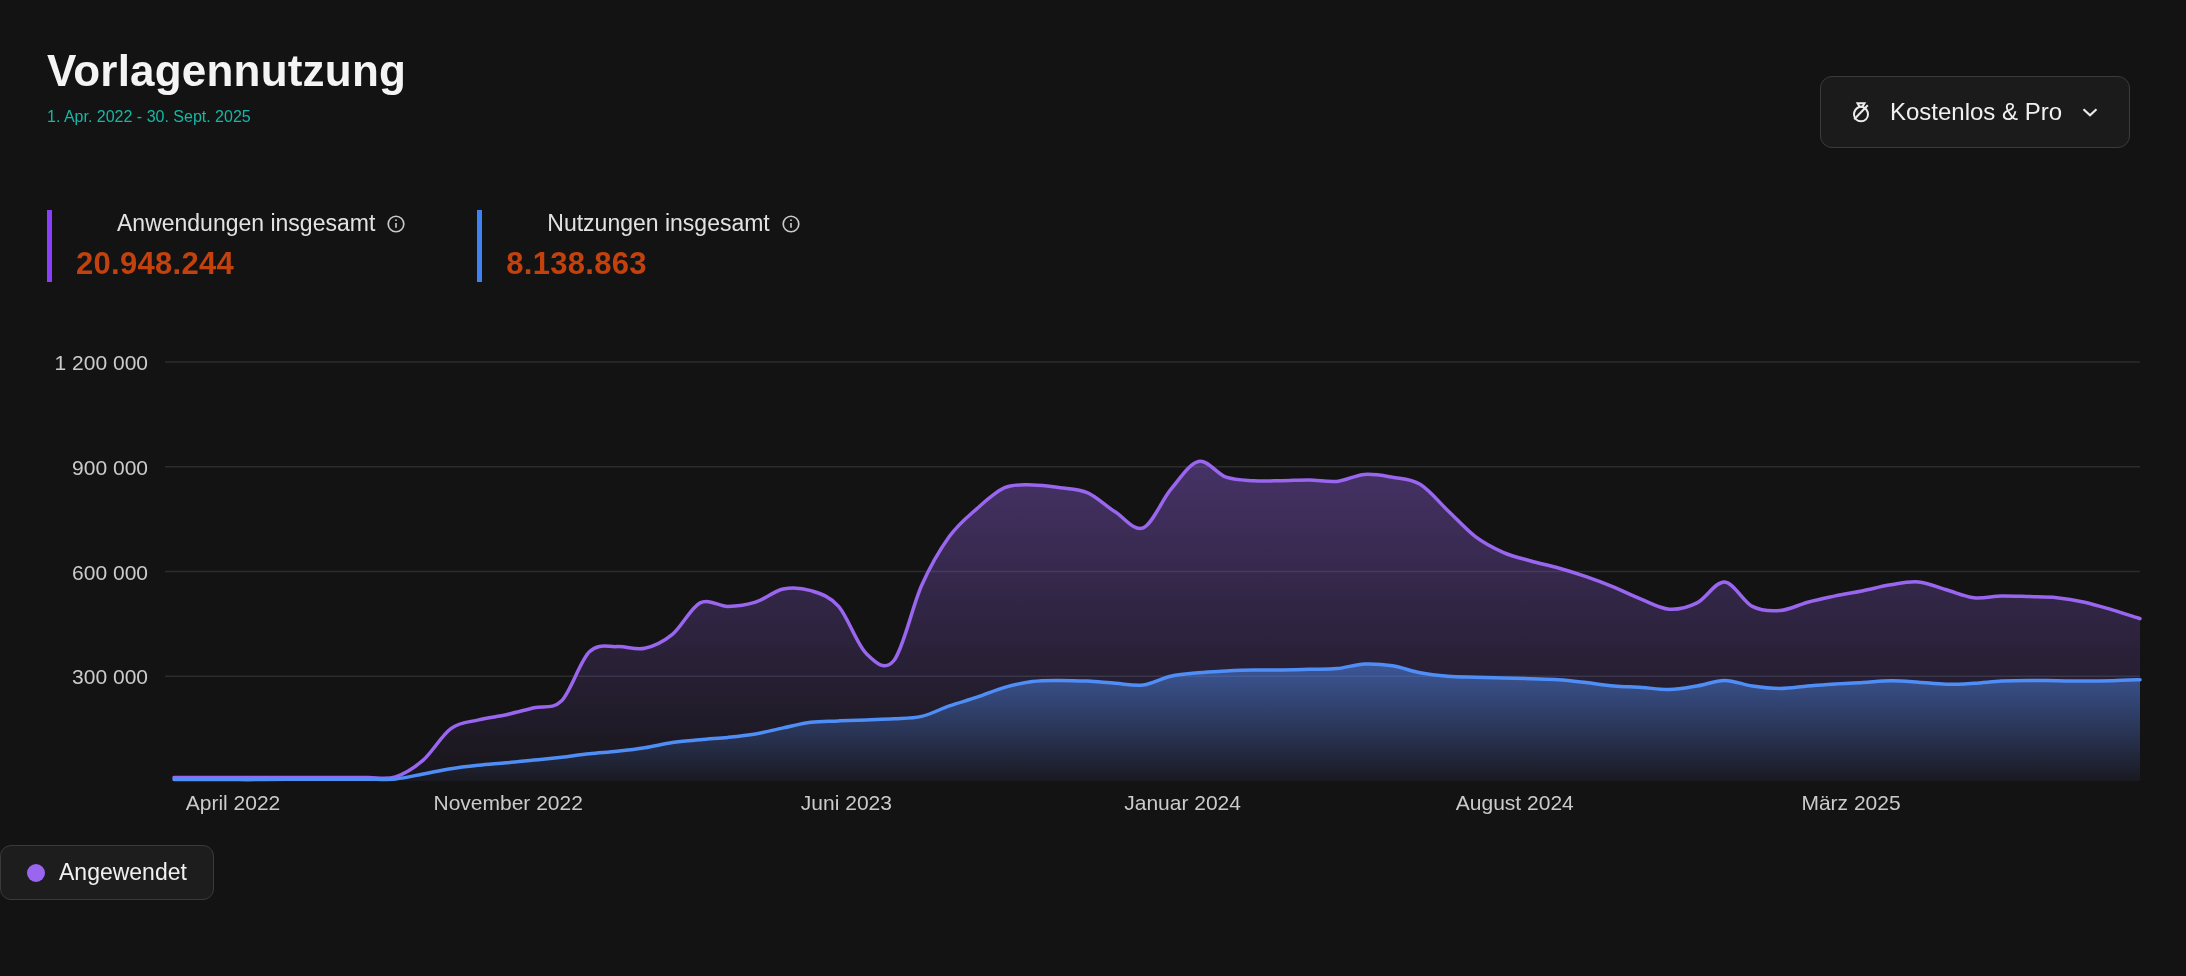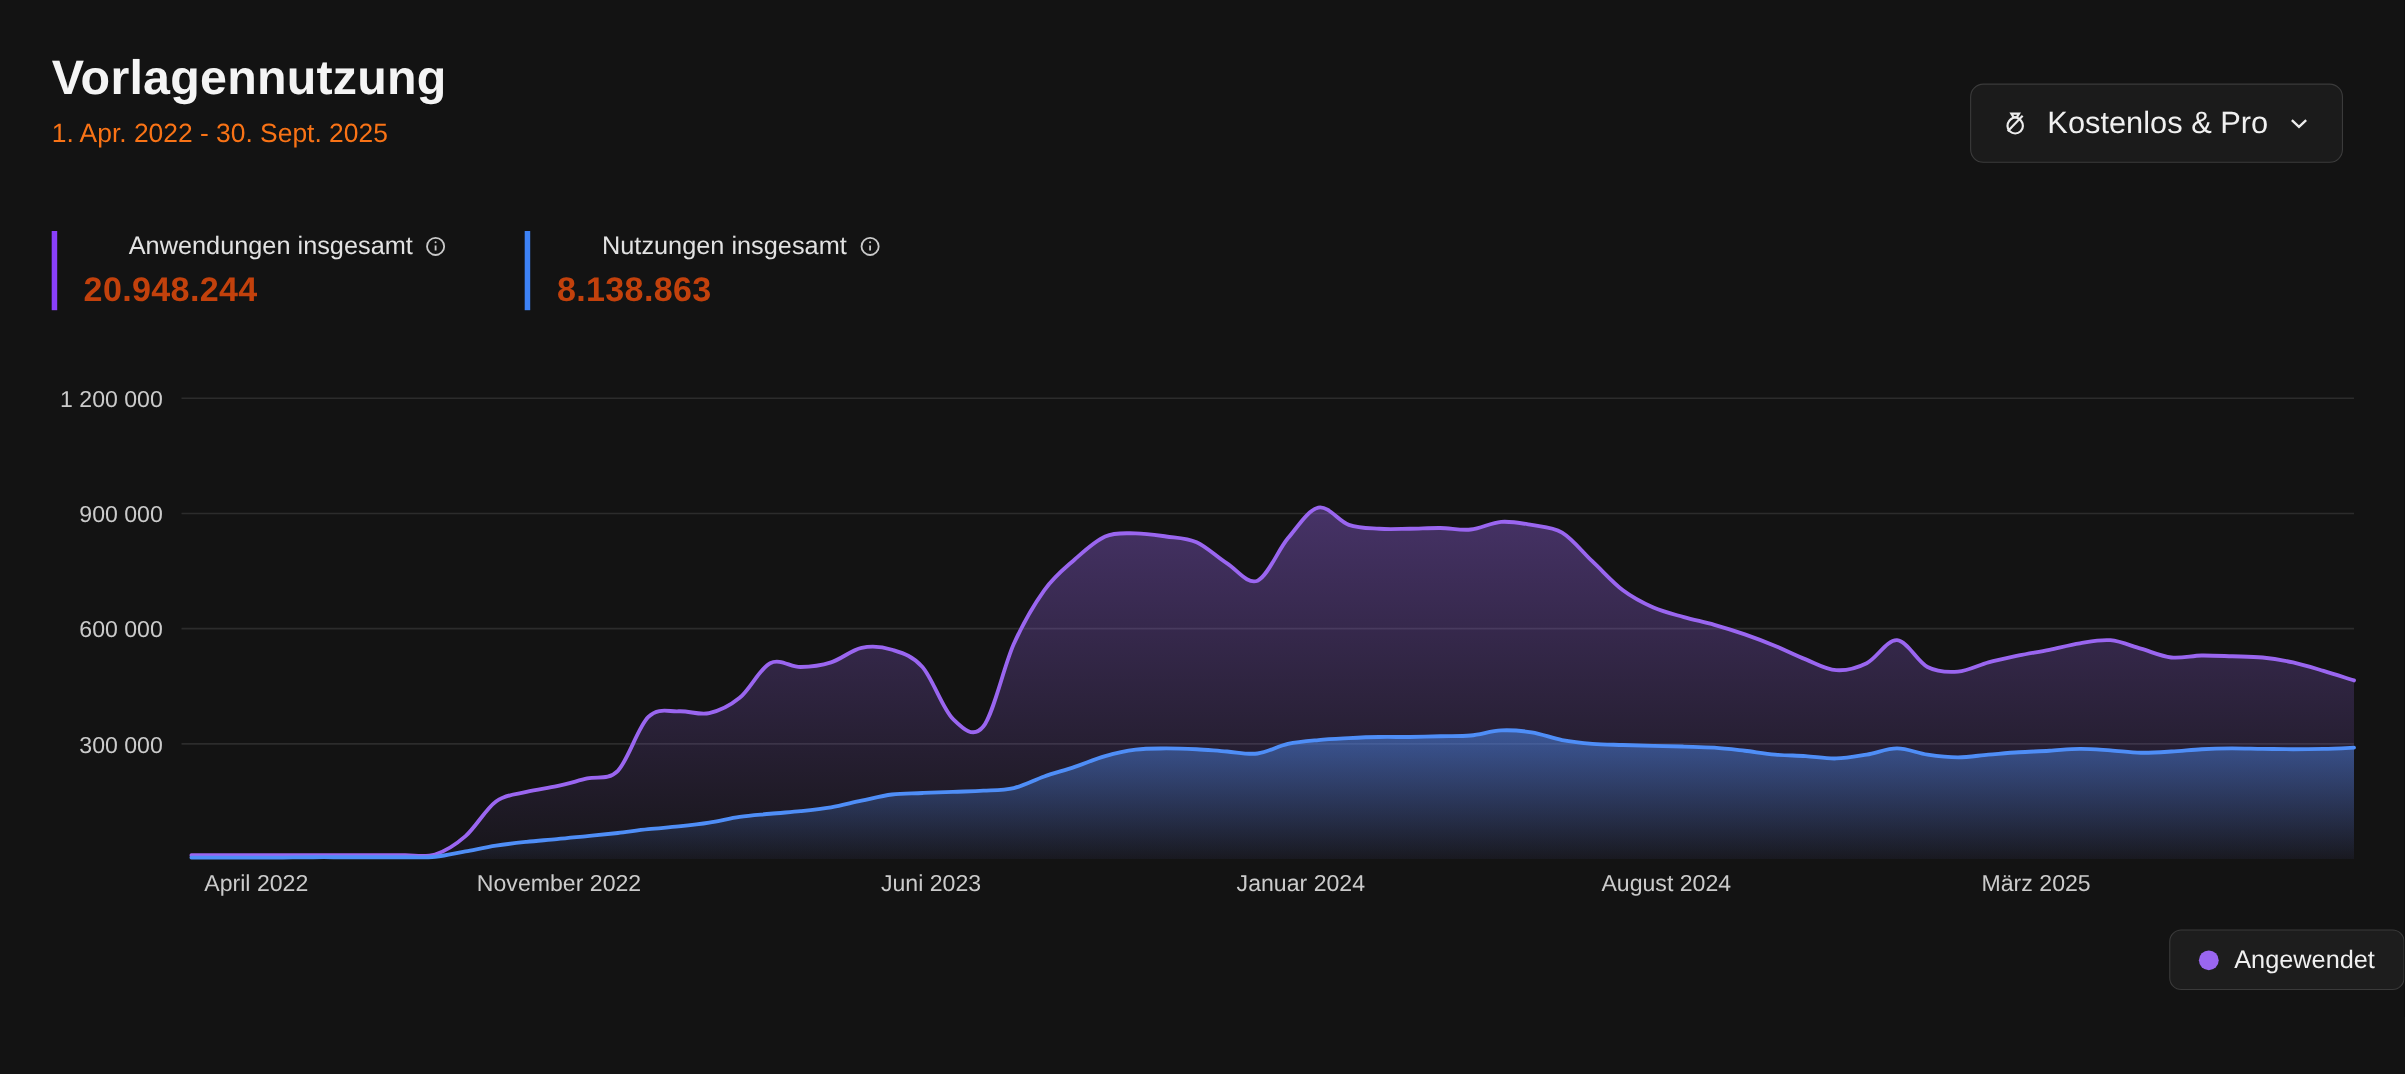--- a/index.html
+++ b/index.html
@@ -5,42 +5,42 @@
   * { margin:0; padding:0; box-sizing:border-box; }
   html,body { background:#0e0e0e; }
   body { font-family:"Liberation Sans", sans-serif; }
   .app {
     position:relative; width:2186px; height:976px;
     background:#131313; color:#f0f0f0; overflow:hidden;
     padding:46px 56px 18px 47px;
   }
   .header { display:flex; justify-content:space-between; align-items:flex-start; }
   .page-title { font-size:44px; font-weight:700; color:#f4f4f4; letter-spacing:.2px; }
-  .page-subtitle { font-size:24px; color:#f97316; margin-top:12px; font-weight:400; }
+  .page-subtitle { font-size:16px; color:#14b8a6; margin-top:12px; font-weight:400; }
   .controls { display:flex; gap:22px; margin-top:30px; }
   .filter-btn {
     display:flex; align-items:center; gap:15px;
     height:72px; padding:0 26px;
     background:#1b1b1b; border:1px solid #3b3b3b; border-radius:12px;
-    color:#f0f0f0; font-size:28px; font-family:inherit; cursor:pointer;
+    color:#f0f0f0; font-size:24px; font-family:inherit; cursor:pointer;
   }
   .btn-icon { display:flex; align-items:center; }
   .btn-icon svg { stroke:#ececec; }
   .chev svg { stroke:#ececec; }
   .stats { display:flex; gap:70px; margin-top:62px; }
   .stat { border-left:5px solid var(--accent,#8a3ffc); padding-left:24px; }
   .stat-label-row { display:flex; align-items:center; gap:10px;margin-left:41px; }
   .stat-label { font-size:23px; color:#e2e2e2; }
   .info svg { stroke:#c9c9c9; display:block; }
   .stat-value { font-size:31px; font-weight:700; color:#c2410c; margin-top:9px; letter-spacing:.3px; }
   #chart-svg { position:absolute; left:0; top:338px; }
   .axis-label { fill:#cbcbcb; font-size:21px; font-family:"Liberation Sans", sans-serif; }
   .bottom-row {
     position:absolute; left:0; top:845px; width:2186px;
-    display:flex; justify-content:flex-end; align-items:center; gap:34px;
+    display:flex; justify-content:space-between; align-items:center; gap:34px;
   }
   .legend-pill {
     display:flex; align-items:center; gap:14px;
     padding:13px 26px; background:#1d1d1d; border:1px solid #3a3a3a;
     border-radius:11px; font-size:23px; color:#f0f0f0; font-family:inherit; cursor:pointer;
   }
   .legend-dot { width:18px; height:18px; border-radius:50%; background:var(--accent,#999); }
   .footer-note {
     position:absolute; right:60px; top:862px;
     display:flex; align-items:center; gap:10px;

